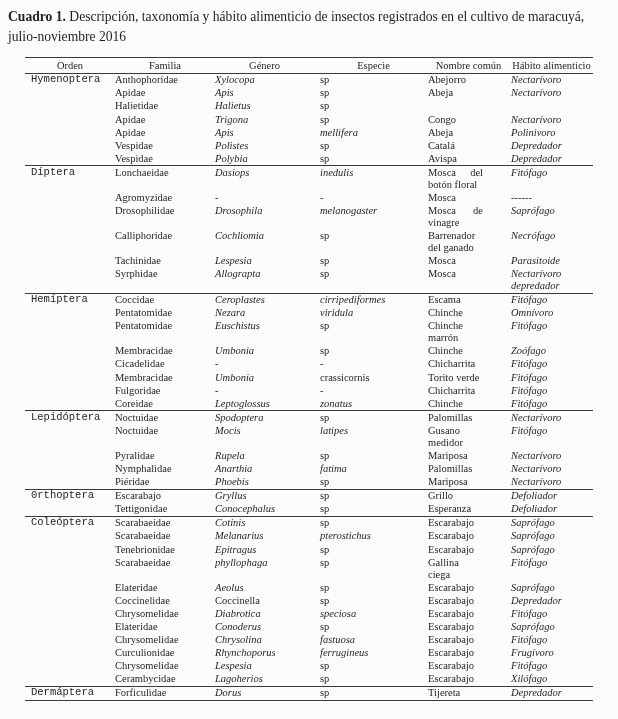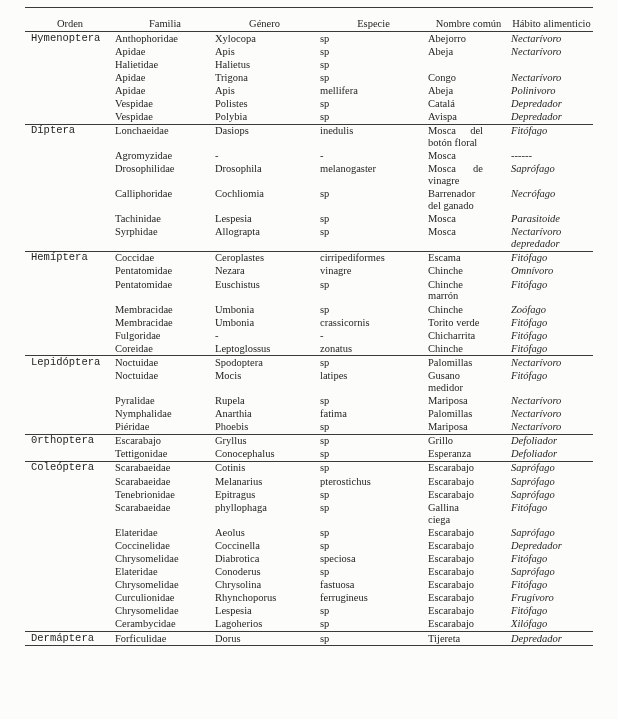--- a/index.html
+++ b/index.html
@@ -34,42 +34,43 @@
   col.w4{width:83px;}
   col.w5{width:83px;}
   thead tr{
     border-top:1.6px solid #3a3a3a;
     border-bottom:1.6px solid #3a3a3a;
   }
   th{
     font-weight:normal;
     text-align:center;
     vertical-align:top;
-    padding:10px 2px 1px 2px;
+    padding:2px 2px 1px 2px;
   }
   td{
     vertical-align:top;
     padding:0.6px 2px 0.6px 0;
   }
   td.c0{padding-left:6px;font-family:Liberation Mono, monospace;}
   td.c2,th.c2{padding-right:8px;margin-left:16px;}
   td.c3{padding-right:14px;}
   td.c4{
     text-align:justify;
     padding-right:27px;
     padding-left:1px;
   }
   td.c5{padding-right:20px;padding-left:1px;font-style:italic;}
   tbody tr.group-start td{border-top:1px solid #3a3a3a;}
-  .it{}
+  .it{font-style:italic;}
 </style>
 </head>
 <body>
 
 <div class="page">
+  <p class="title"><b>Cuadro 1.</b><span> Descripción, taxonomía y hábito alimenticio de insectos registrados en el cultivo de maracuyá, julio-noviembre 2016</span></p>
 
   <table class="insects">
     <colgroup>
       <col class="w0">
         <col class="w1">
         <col class="w2">
       <col class="w3">
         <col class="w4">
         <col class="w5">
     </colgroup>
@@ -193,39 +194,47 @@
           <td class="c1">Coccidae</td>
           <td class="c2 it">Ceroplastes</td>
           <td class="c3 it">cirripediformes</td>
           <td class="c4">Escama</td>
           <td class="c5">Fitófago</td>
         </tr>
         <tr>
           <td class="c0"></td>
           <td class="c1">Pentatomidae</td>
           <td class="c2 it">Nezara</td>
-          <td class="c3 it">vinagre</td>
+          <td class="c3 it">viridula</td>
           <td class="c4">Chinche</td>
           <td class="c5">Omnívoro</td>
         </tr>
         <tr>
           <td class="c0"></td>
           <td class="c1">Pentatomidae</td>
           <td class="c2 it">Euschistus</td>
           <td class="c3">sp</td>
           <td class="c4">Chinche marrón</td>
           <td class="c5">Fitófago</td>
         </tr>
         <tr>
           <td class="c0"></td>
           <td class="c1">Membracidae</td>
           <td class="c2 it">Umbonia</td>
           <td class="c3">sp</td>
           <td class="c4">Chinche</td>
           <td class="c5">Zoófago</td>
+        </tr>
+        <tr>
+          <td class="c0"></td>
+          <td class="c1">Cicadelidae</td>
+          <td class="c2">-</td>
+          <td class="c3">-</td>
+          <td class="c4">Chicharrita</td>
+          <td class="c5">Fitófago</td>
         </tr>
         <tr>
           <td class="c0"></td>
           <td class="c1">Membracidae</td>
           <td class="c2 it">Umbonia</td>
           <td class="c3">crassicornis</td>
           <td class="c4">Torito verde</td>
           <td class="c5">Fitófago</td>
         </tr>
         <tr>

